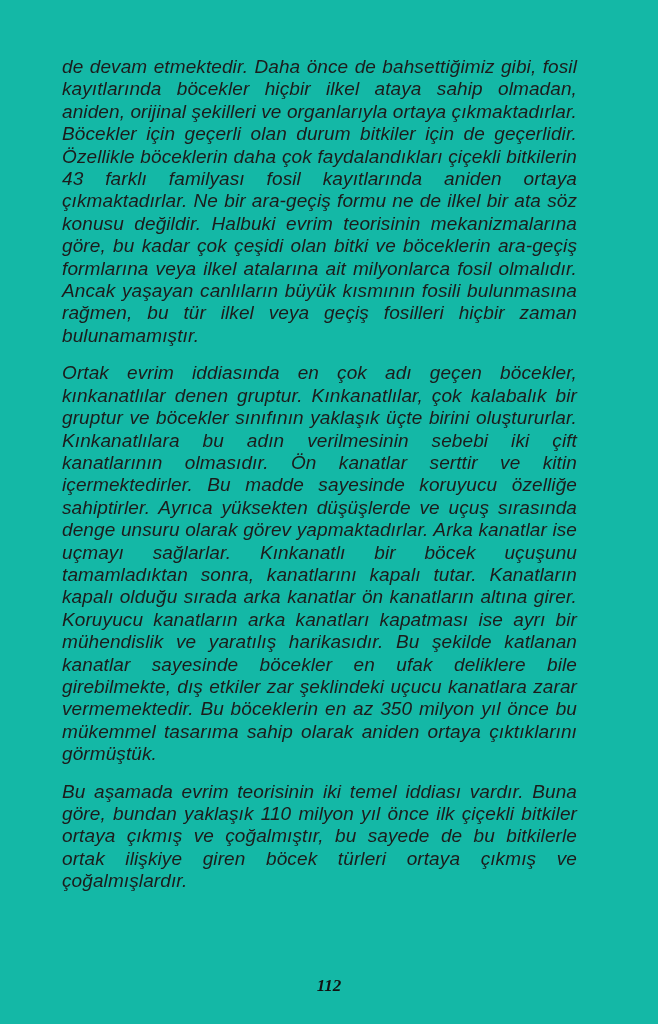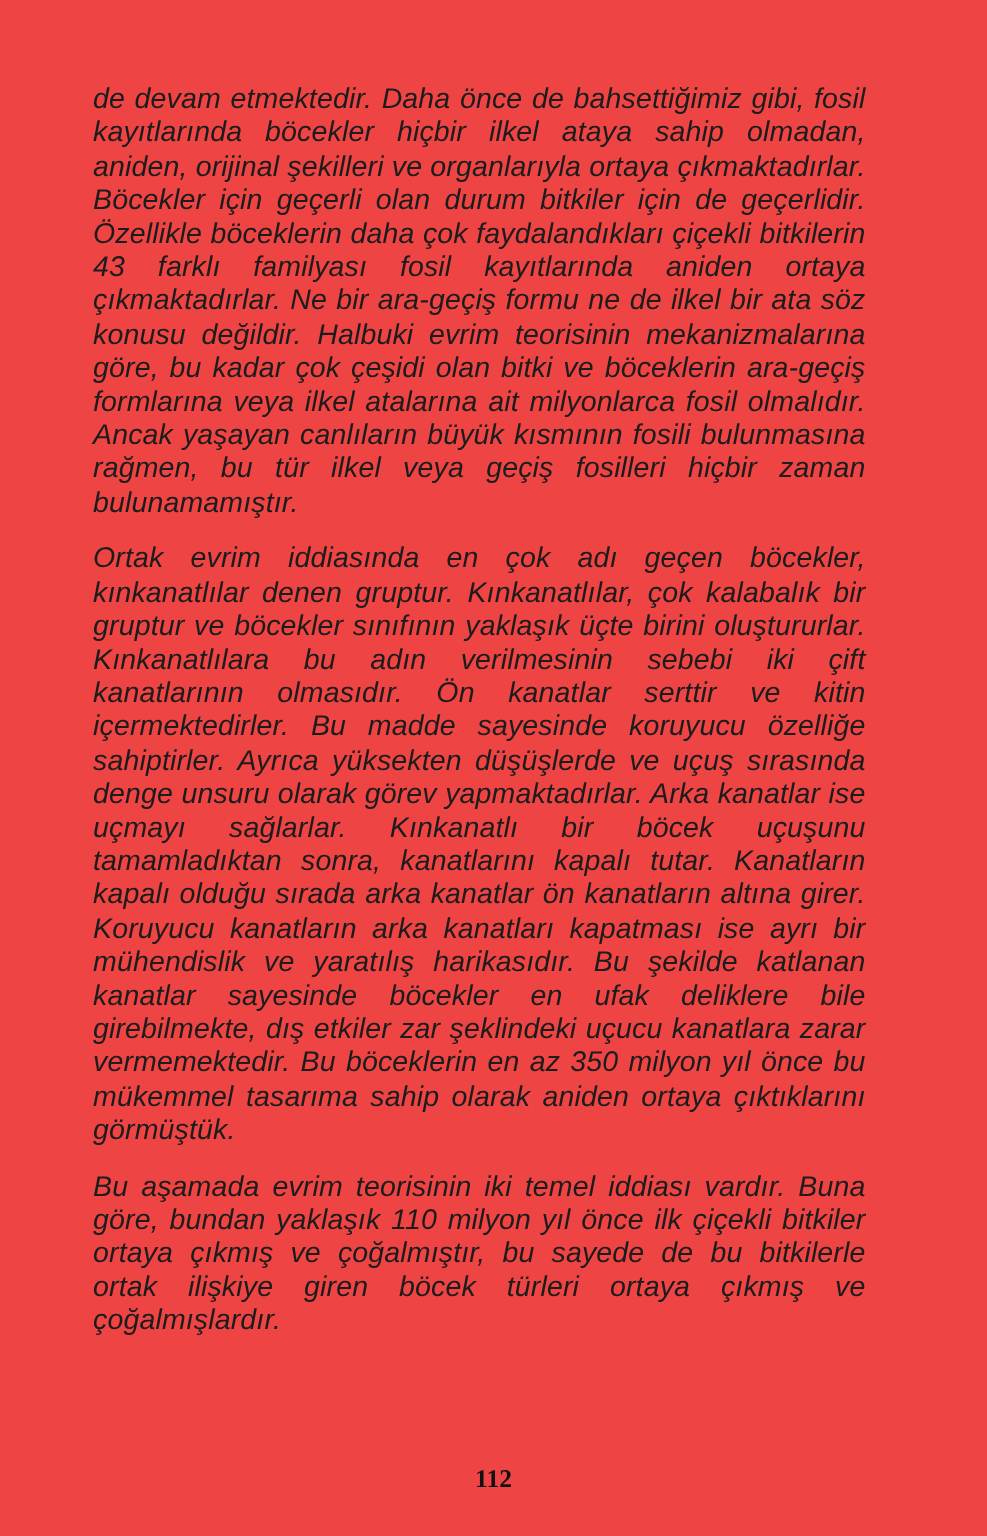--- a/index.html
+++ b/index.html
@@ -4,21 +4,21 @@
 <style>
   html, body {
     margin: 0;
     padding: 0;
     background: #ffffff;
   }
   .page {
     position: relative;
     width: 658px;
     height: 1024px;
-    background: #ef4444;
+    background: #14b8a6;
     overflow: hidden;
     font-family: "Liberation Sans", sans-serif;
   }
   .text-block {
     position: absolute;
     left: 62px;
     top: 56px;
     width: 515px;
   }
   .text-block p {
@@ -34,20 +34,21 @@
   .page-number {
     position: absolute;
     left: 0;
     right: 0;
     top: 976px;
     text-align: center;
     font-family: "Liberation Serif", serif;
     font-weight: 700;
     font-size: 17px;
     color: #111111;
+    font-style: italic;
   }
 </style>
 </head>
 <body>
 
 <div class="page">
   <div class="text-block">
     <p>de devam etmektedir. Daha önce de bahsettiğimiz gibi, fosil kayıtlarında böcekler hiçbir ilkel ataya sahip olmadan, aniden, orijinal şekilleri ve organlarıyla ortaya çıkmaktadırlar. Böcekler için geçerli olan durum bitkiler için de geçerlidir. Özellikle böceklerin daha çok faydalandıkları çiçekli bitkilerin 43 farklı familyası fosil kayıtlarında aniden ortaya çıkmaktadırlar. Ne bir ara-geçiş formu ne de ilkel bir ata söz konusu değildir. Halbuki evrim teorisinin mekanizmalarına göre, bu kadar çok çeşidi olan bitki ve böceklerin ara-geçiş formlarına veya ilkel atalarına ait milyonlarca fosil olmalıdır. Ancak yaşayan canlıların büyük kısmının fosili bulunmasına rağmen, bu tür ilkel veya geçiş fosilleri hiçbir zaman bulunamamıştır.</p>
     <p>Ortak evrim iddiasında en çok adı geçen böcekler, kınkanatlılar denen gruptur. Kınkanatlılar, çok kalabalık bir gruptur ve böcekler sınıfının yaklaşık üçte birini oluştururlar. Kınkanatlılara bu adın verilmesinin sebebi iki çift kanatlarının olmasıdır. Ön kanatlar serttir ve kitin içermektedirler. Bu madde sayesinde koruyucu özelliğe sahiptirler. Ayrıca yüksekten düşüşlerde ve uçuş sırasında denge unsuru olarak görev yapmaktadırlar. Arka kanatlar ise uçmayı sağlarlar. Kınkanatlı bir böcek uçuşunu tamamladıktan sonra, kanatlarını kapalı tutar. Kanatların kapalı olduğu sırada arka kanatlar ön kanatların altına girer. Koruyucu kanatların arka kanatları kapatması ise ayrı bir mühendislik ve yaratılış harikasıdır. Bu şekilde katlanan kanatlar sayesinde böcekler en ufak deliklere bile girebilmekte, dış etkiler zar şeklindeki uçucu kanatlara zarar vermemektedir. Bu böceklerin en az 350 milyon yıl önce bu mükemmel tasarıma sahip olarak aniden ortaya çıktıklarını görmüştük.</p>
     <p>Bu aşamada evrim teorisinin iki temel iddiası vardır. Buna göre, bundan yaklaşık 110 milyon yıl önce ilk çiçekli bitkiler ortaya çıkmış ve çoğalmıştır, bu sayede de bu bitkilerle ortak ilişkiye giren böcek türleri ortaya çıkmış ve çoğalmışlardır.</p>

